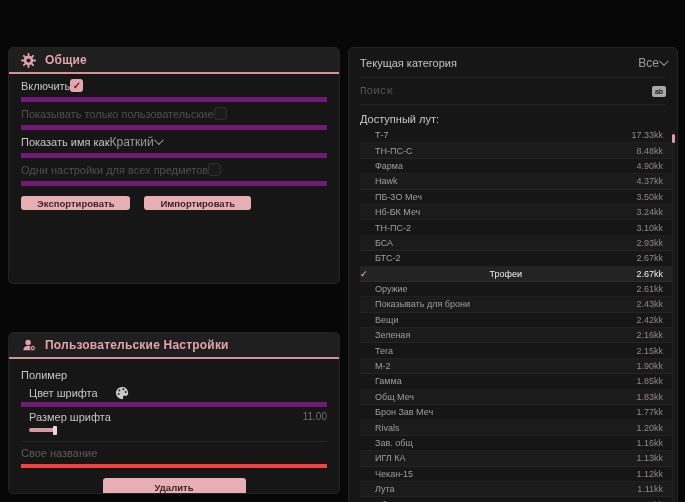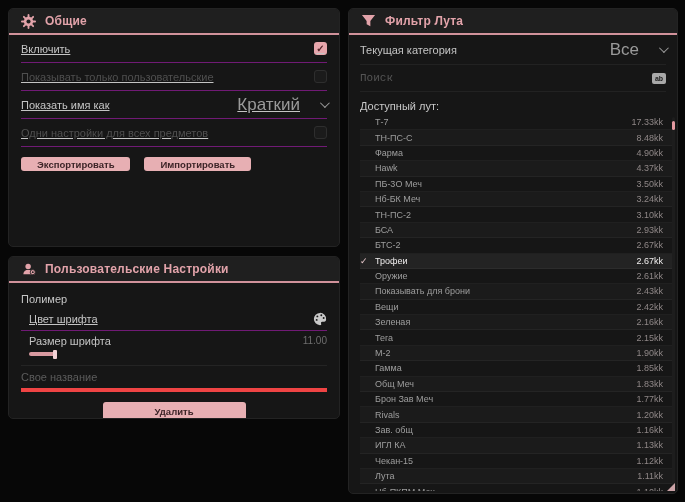--- a/index.html
+++ b/index.html
@@ -13,55 +13,55 @@
   .stage { display:flex; gap:8px; padding:8px 7px 8px 8px; height:502px; }
   .col-left { width:332px; display:flex; flex-direction:column; gap:9px; }
   .col-right { width:330px; }
 
   .panel {
     background:#161616;
     border:1px solid #232323;
     border-radius:5px;
     overflow:hidden;
     position:relative;
+    margin-top:39px;
   }
   .panel-header {
     background:#1f1f1f;
     height:26px;
     display:flex; align-items:center; gap:9px;
     padding:0 12px;
     border-bottom:2px solid #d1929b;
   }
   .panel-title {
     color:#e2a3aa; font-size:12px; font-weight:bold; letter-spacing:.2px;
   }
   .hicon { width:15px; height:15px; display:inline-flex; align-items:center; justify-content:center; flex:0 0 auto; }
   .hicon svg { display:block; }
 
   
   .rows { padding:0 12px; }
   .srow {
-    display:flex; align-items:center; justify-content:space-between;
+    display:flex; align-items:center; justify-content:flex-start;
     height:28px; font-size:11px;
-    border-bottom:1px solid #701a75;
-    text-decoration:underline;
+    border-bottom:5px solid #701a75;
   }
   .srow .lbl { color:#c6c6c6; }
   .srow.disabled .lbl { color:#4f4f4f; }
 
   .checkbox {
     width:13px; height:13px; border-radius:3px;
     display:flex; align-items:center; justify-content:center;
     font-size:10px; line-height:1;
   }
   .checkbox.checked { background:#e7a6ac; color:#55262b; font-weight:bold; }
   .checkbox.off { border:1px solid #383838; background:#1b1b1b; }
   .srow.disabled .checkbox.off { border-color:#2e2e2e; }
 
-  .dropdown { display:flex; align-items:center; gap:20px; color:#9a9a9a; font-size:17px; cursor:default; }
+  .dropdown { display:flex; align-items:center; gap:0; color:#9a9a9a; font-size:12px; cursor:default; }
   .chev { width:7px; height:7px; border-right:1.5px solid #9a9a9a; border-bottom:1.5px solid #9a9a9a; transform:rotate(45deg) translateY(-2px); }
 
   .btnrow { display:flex; gap:14px; padding:10px 0 8px 0; }
   .pbtn {
     background:#e7afb3; color:#3d2528;
     border:none; border-radius:3px;
     font-family:"Liberation Sans", sans-serif;
     font-size:9.5px; font-weight:bold;
     padding:3px 16px; height:14px; line-height:1;
     cursor:pointer;
@@ -110,21 +110,21 @@
     height:15.4px; font-size:9px;
     border-bottom:1px solid rgba(255,255,255,0.045);
     padding:0 12px 0 0;
     color:#9e9e9e;
   }
   .loot-row:nth-child(even) { background:rgba(255,255,255,0.022); }
   .loot-row .chk { width:14px; flex:0 0 14px; color:#e9c9cc; font-size:9px; text-align:left; }
   .loot-row .nm { flex:1; padding-left:1px; color:#9e9e9e; }
   .loot-row .ct { color:#8f8787; }
   .loot-row.checked { background:rgba(255,255,255,0.06); }
-  .loot-row.checked .nm, .loot-row.checked .ct { color:#f0eeee; }
+  .loot-row.checked .nm, .loot-row.checked .ct { color:#f0eeee;text-align:center; }
   .scrolltrack { position:absolute; right:0; top:2px; bottom:2px; width:3px; background:#1d1d1d; border-radius:2px; }
   .scrollthumb { position:absolute; right:0; top:4px; width:3px; height:9px; background:#e59aa1; border-radius:2px; }
   .resize-grip {
     position:absolute; right:2px; bottom:2px;
     width:0; height:0;
     border-left:8px solid transparent;
     border-bottom:8px solid #caa2a6;
   }
 </style>
 </head>
@@ -216,28 +216,20 @@
         <input class="name-input" type="text" placeholder="Свое название" style="">
         <div class="del-row">
           <button class="pbtn">Удалить</button>
         </div>
       </div>
     </section>
   </div>
 
   <div class="col-right">
     <section class="panel filter-panel">
-      <div class="panel-header">
-        <span class="hicon">
-          <svg width="15" height="14" viewBox="0 0 16 15">
-            <path d="M1 1h14L10 7.5V13l-4-2V7.5Z" fill="#e2a3aa"></path>
-          </svg>
-        </span>
-        <span class="panel-title">Фильтр Лута</span>
-      </div>
 
       <div class="frows">
         <div class="frow">
           <span class="lbl">Текущая категория</span>
           <span class="dropdown">
             <span>Все</span>
             <span class="chev"></span>
           </span>
         </div>
         <div class="search-wrap">

